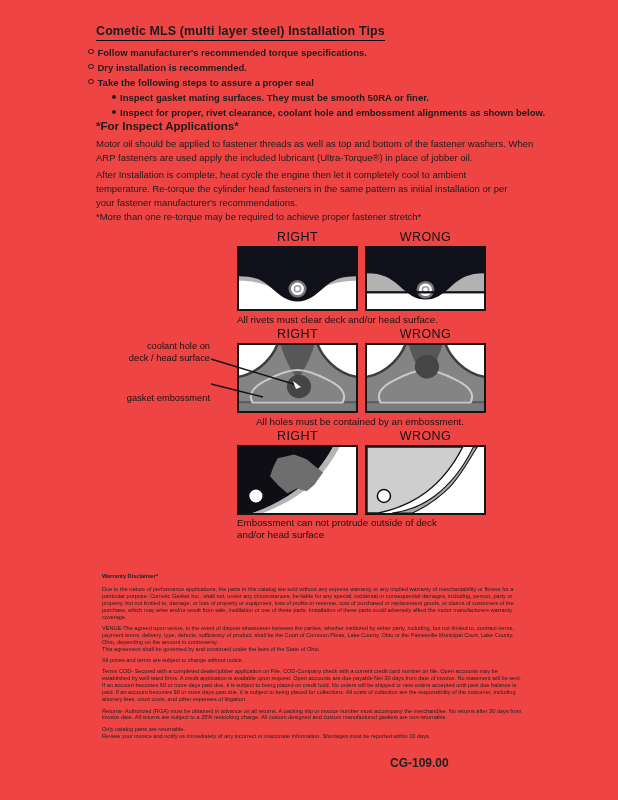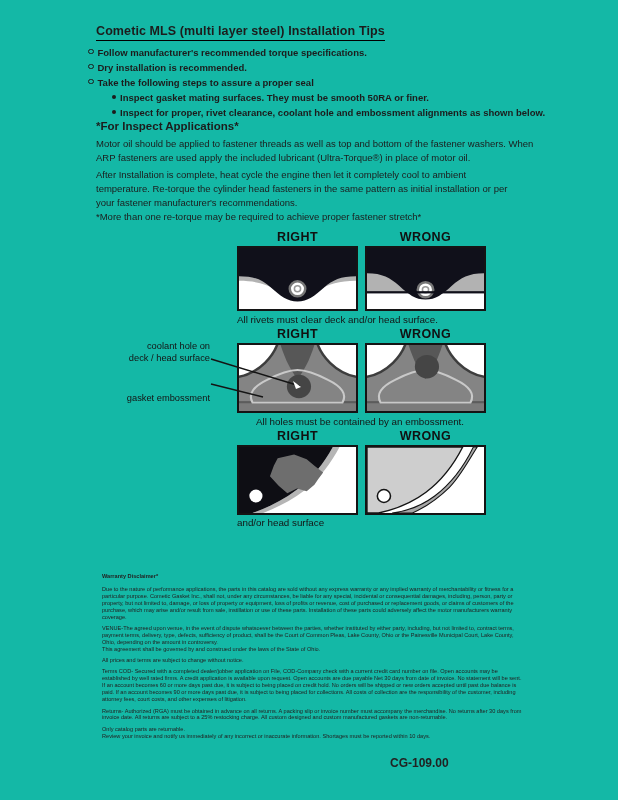--- a/index.html
+++ b/index.html
@@ -1,17 +1,17 @@
 <!DOCTYPE html>
 <html><head>
 <meta charset="utf-8">
 <style>
   html,body{margin:0;padding:0;background:#ffffff;}
   #page{
-    position:relative;width:618px;height:800px;background:#14b8a6;overflow:hidden;
+    position:relative;width:618px;height:800px;background:#ef4444;overflow:hidden;
     font-family:"Liberation Sans","DejaVu Sans",sans-serif;color:#1c1c1c;
   }
   .abs{position:absolute;}
   
   .title{left:96px;top:24px;font-size:12.5px;font-weight:700;display:inline-block;
          border-bottom:1.7px solid #000;padding-bottom:1.5px;letter-spacing:.1px;}
   
   .bullets{left:88px;top:45px;font-size:9.5px;line-height:15px;width:500px;font-weight:bold;}
   .bullet-row{white-space:nowrap;}
   .marker-circle{display:inline-block;width:3.5px;height:3.5px;border:1px solid #1c1c1c;
@@ -19,21 +19,21 @@
   .marker-dot{display:inline-block;width:4px;height:4px;background:#1c1c1c;
               border-radius:50%;margin-right:4px;vertical-align:2px;}
   .sub{margin-left:24px;}
   
   .diesel-heading{left:96px;top:120px;font-size:11.5px;font-weight:700;}
   .para{font-size:9.5px;line-height:14px;}
   .p1{left:96px;top:137px;width:438px;}
   .p2{left:96px;top:168px;width:424px;}
   .p3{left:96px;top:210px;width:460px;}
   
-  .rw-label{width:121px;text-align:center;font-size:12.5px;letter-spacing:.4px;color:#111;font-weight:bold;}
+  .rw-label{width:121px;text-align:center;font-size:12.5px;letter-spacing:.4px;color:#111;}
   .panel{width:121px;box-sizing:border-box;border:2px solid #141414;background:#fff;}
   .panel svg{display:block;width:100%;height:100%;}
   .ph65{height:65px;} .ph70{height:70px;}
   .cap{font-size:9.8px;line-height:11.5px;color:#141414;}
   .side-label{font-size:9.3px;line-height:11.5px;text-align:right;width:104px;color:#141414;}
   .leader{pointer-events:none;z-index:5;}
   
   .legal{left:102px;top:573px;width:424px;font-size:5.6px;line-height:6.9px;color:#222;}
   .legal .lp{margin:0 0 4.5px 0;}
   .legal .lh{font-weight:700;margin:0 0 6px 0;}
@@ -49,21 +49,21 @@
 
   <div class="abs bullets">
     <div class="bullet-row"><span class="marker-circle"></span><span>Follow manufacturer's recommended torque specifications.</span></div>
     <div class="bullet-row"><span class="marker-circle"></span><span>Dry installation is recommended.</span></div>
     <div class="bullet-row"><span class="marker-circle"></span><span>Take the following steps to assure a proper seal</span></div>
     <div class="bullet-row sub"><span class="marker-dot"></span><span>Inspect gasket mating surfaces.  They must be smooth 50RA or finer.</span></div>
     <div class="bullet-row sub"><span class="marker-dot"></span><span>Inspect for proper, rivet clearance, coolant hole and embossment alignments as shown below.</span></div>
   </div>
 
   <div class="abs diesel-heading">*For Inspect Applications*</div>
-  <div class="abs para p1">Motor oil should be applied to fastener threads as well as top and bottom of the fastener washers. When ARP fasteners are used apply the included lubricant (Ultra-Torque®) in place of motor oil.</div>
+  <div class="abs para p1">Motor oil should be applied to fastener threads as well as top and bottom of the fastener washers. When ARP fasteners are used apply the included lubricant (Ultra-Torque®) in place of jobber oil.</div>
   <div class="abs para p2">After Installation is complete, heat cycle the engine then let it completely cool to ambient temperature. Re-torque the cylinder head fasteners in the same pattern as initial installation or per your fastener manufacturer's recommendations.</div>
   <div class="abs para p3">*More than one re-torque may be required to achieve proper fastener stretch*</div>
 
   <div class="abs rw-label" style="left:237px;top:230px;">RIGHT</div>
   <div class="abs rw-label" style="left:365px;top:230px;">WRONG</div>
 
   <div class="abs panel ph65" style="left:237px;top:246px;">
     <svg viewBox="0 0 121 65" preserveAspectRatio="none">
       <rect width="121" height="65" fill="#ffffff"></rect>
       <path d="M0 35 C18 35 28 39 38 44 C47 48.5 53 50.5 60.5 50.5 C68 50.5 74 48.5 83 44 C93 39 103 35 121 35 L121 0 L0 0 Z" fill="#b2b2b2"></path>
@@ -142,20 +142,21 @@
   </div>
   <div class="abs panel ph70" style="left:365px;top:445px;">
     <svg viewBox="0 0 121 70" preserveAspectRatio="none">
       <rect width="121" height="70" fill="#ffffff"></rect>
       <path d="M0 0 L99 0 C90 18 78 35 61 48 C48 58 30 66 12 70 L0 70 Z" fill="#cecece" stroke="#141414" stroke-width="1.4"></path>
       <path d="M110 0 C101 19 88 38 70 52 C57 62 42 68 26 70 L47 70 C60 64 73 55 85 43 C96 32 104 16 114 0 Z" fill="#a8a8a8" stroke="#141414" stroke-width="1.1"></path>
       <circle cx="17.5" cy="52" r="6.8" fill="#ffffff" stroke="#141414" stroke-width="1.6"></circle>
     </svg>
   </div>
   <div class="abs cap" style="left:237px;top:517px;">
+    <div>Embossment can not protrude outside of deck</div>
     <div>and/or head surface</div>
   </div>
 
   <div class="abs legal">
     <div class="lh">Warranty Disclaimer*</div>
     <p class="lp">Due to the nature of performance applications, the parts in this catalog are sold without any express warranty or any implied warranty of merchantability or fitness for a particular purpose.  Cometic Gasket Inc., shall not, under any circumstances, be liable for any special, incidental or consequential damages, including, person, party or property, but not limited to, damage, or loss of property or equipment, loss of profits or revenue, cost of purchased or replacement goods, or claims of customers of the purchase, which may arise and/or result from sale, instillation or use of these parts.  Installation of these parts could adversely affect the motor manufacturers warranty coverage.</p>
     <p class="lp" style="margin-bottom:0;">VENUE-The agreed upon venue, in the event of dispute whatsoever between the parties, whether instituted by either party, including, but not limited to, contract terms, payment terms, delivery, type, defects, sufficiency of product, shall be the Court of Common Pleas, Lake County, Ohio or the Painesville Municipal Court, Lake County, Ohio, depending on the amount in controversy.</p>
     <p class="lp">This agreement shall be governed by and construed under the laws of the State of Ohio.</p>
     <p class="lp">All prices and terms are subject to change without notice.</p>
     <p class="lp">Terms COD- Secured with a completed dealer/jobber application on File, COD-Company check with a current credit card number on file.  Open accounts may be established by well rated firms.  A credit application is available upon request.  Open accounts are due payable Net 30 days from date of invoice.  No statement will be sent.  If an account becomes 60 or more days past due, it is subject to being placed on credit hold.  No orders will be shipped or new orders accepted until past due balance is paid.  If an account becomes 90 or more days past due, it is subject to being placed for collections.  All costs of collection are the responsibility of the customer, including attorney fees, court costs, and other expenses of litigation.</p>

